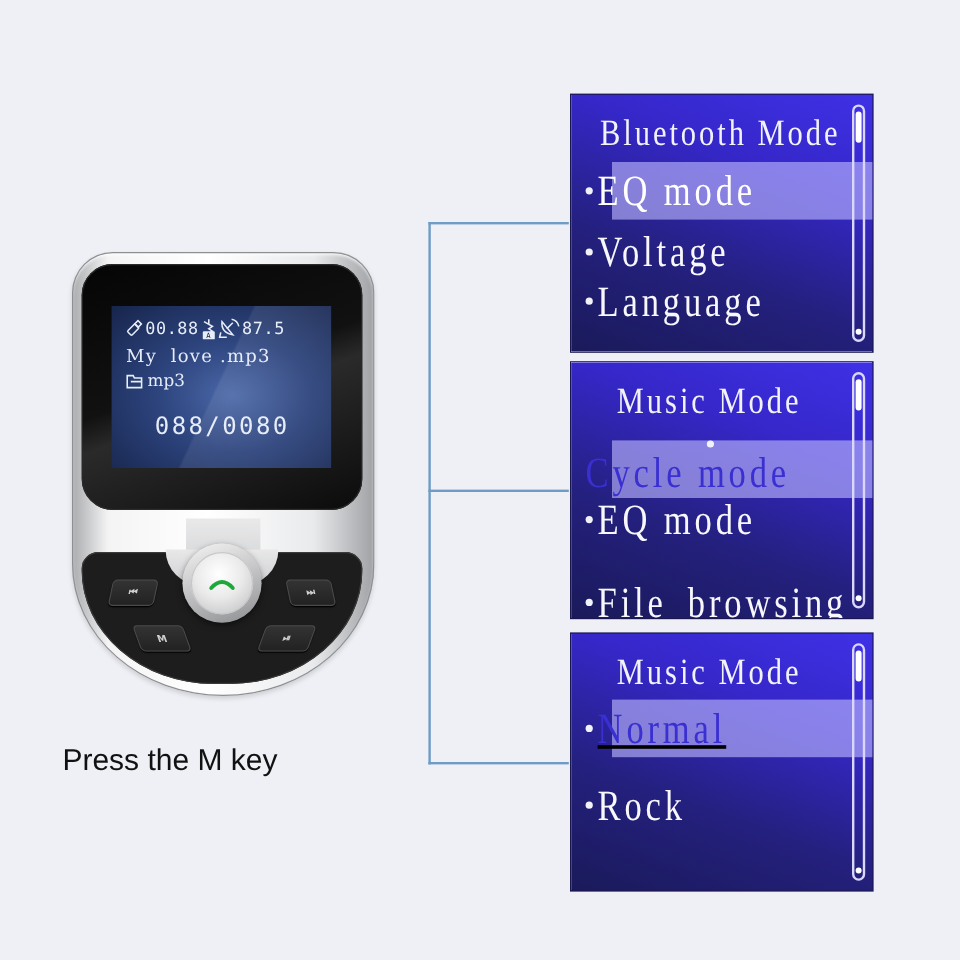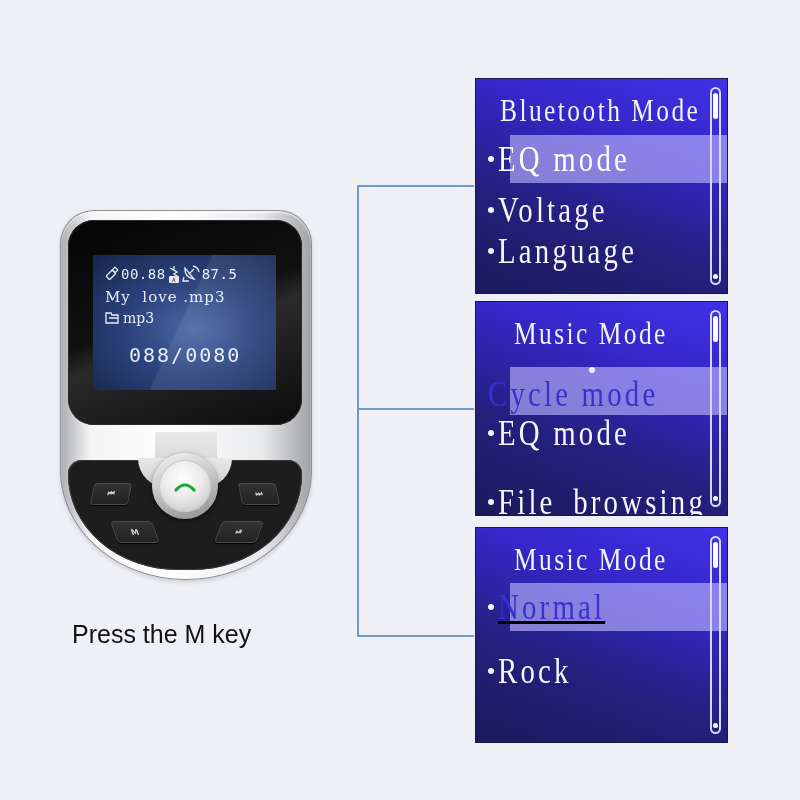--- a/index.html
+++ b/index.html
@@ -75,21 +75,21 @@
     box-shadow: 0 2px 5px rgba(0,0,0,0.5);
   }
   .call-btn {
     position: absolute; left: 7px; top: 7px; width: 52px; height: 52px; border-radius: 50%;
     background: radial-gradient(circle at 45% 35%, #ffffff 0%, #eaeaea 45%, #b9babd 100%);
     box-shadow: inset 0 0 0 1px #c7c7c9;
     display: flex; align-items: center; justify-content: center;
   }
 
   .caption {
-    position: absolute; left: 72px; top: 620px;
+    position: absolute; left: 52px; top: 620px;
     font-family: "Liberation Sans", sans-serif; font-size: 25px; color: #111;
   }
 
   
   .line { position: absolute; background: #6f9cc6; }
 
   
   .panel {
     position: absolute; left: 476px; width: 251px;
     background: linear-gradient(20deg, #1a1a5a 0%, #24207e 35%, #3527c8 70%, #3f31e6 100%);

